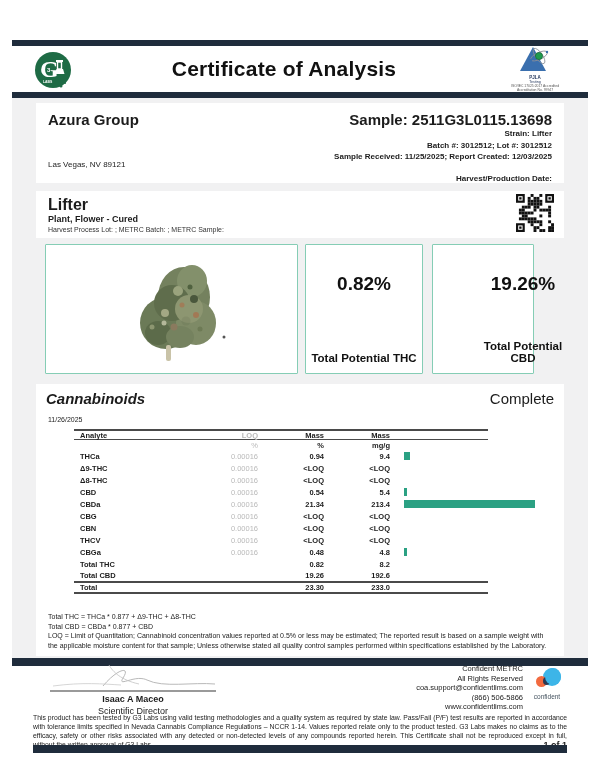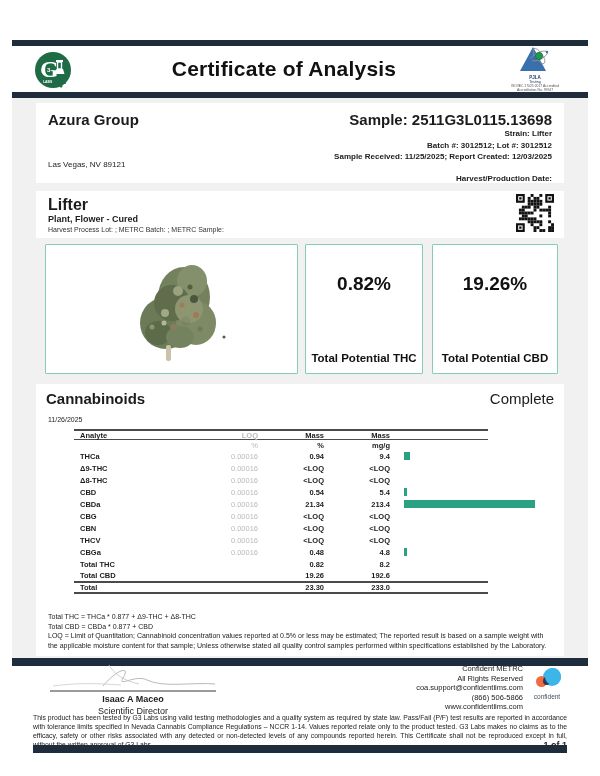--- a/index.html
+++ b/index.html
@@ -36,28 +36,28 @@
   .product-name { font-size:16px; font-weight:700; line-height:18px; }
   .product-type { font-size:9px;  font-weight:700; line-height:11px; }
   .product-metrc{ font-size:7px;  color:#333; line-height:9px; }
   .qr { position:absolute; right:10px; top:3px; width:38px; height:38px; background:#fff; }
 
   
   .boxes-row { margin-top:6px; height:130px; display:flex; padding-left:33px; }
   .pbox { background:#fff; border:1px solid #85cdb5; border-radius:1px; position:relative; }
   .photo-box { width:253px; height:130px; overflow:hidden; }
   .pct-box   { width:118px; height:130px; margin-left:7px; }
-  .pct-box.cbd { width:126px; margin-left:9px; }
+  .pct-box.cbd { width:102px; margin-left:9px;padding-left:40px; }
   .pct-val   { position:absolute; top:28px; width:100%; text-align:center; font-size:19px; font-weight:700; color:#111; }
   .pct-label { position:absolute; bottom:9px; width:100%; text-align:center; font-size:11.5px; font-weight:700; color:#111; }
 
   
   .cannab-card { margin-top:10px; height:272px; padding:6px 10px 0 10px; position:relative; }
   .cannab-head { display:flex; justify-content:space-between; align-items:baseline; }
-  .cannab-title { font-size:15px; font-weight:700; }
+  .cannab-title { font-size:15px; font-weight:700;font-style:italic; }
   .cannab-status{ font-size:15px; font-weight:400; }
   .cannab-date { font-size:7px; margin-top:9px; margin-left:2px; }
 
   .tbl { margin:6px 0 0 28px; width:414px; font-size:7.5px; }
   .trow { display:grid; grid-template-columns:118px 66px 66px 66px 1fr; height:12px; align-items:center; }
   .trow .c0 { font-weight:600;margin-left:6px; }
   .trow .c1 { text-align:right; color:#b9b9b9; }
   .trow .c2, .trow .c3 { text-align:right; font-weight:700; }
   .trow.units { height:10px; }
   .trow.units .c2 { font-weight:600; }

